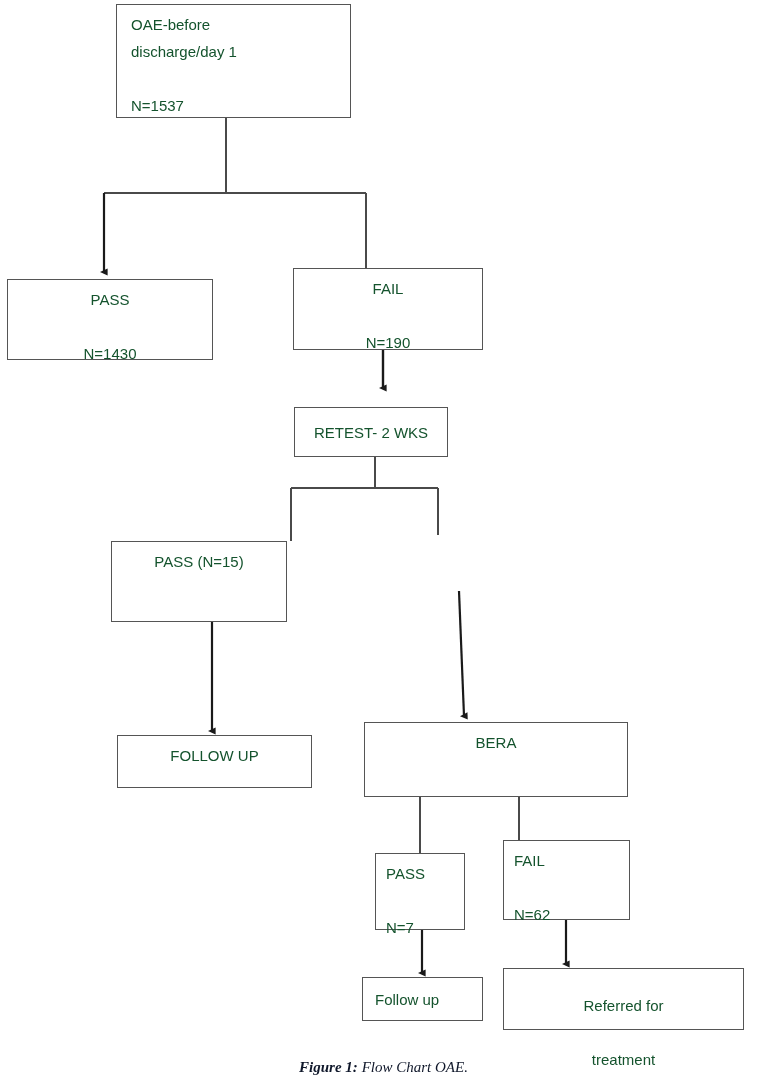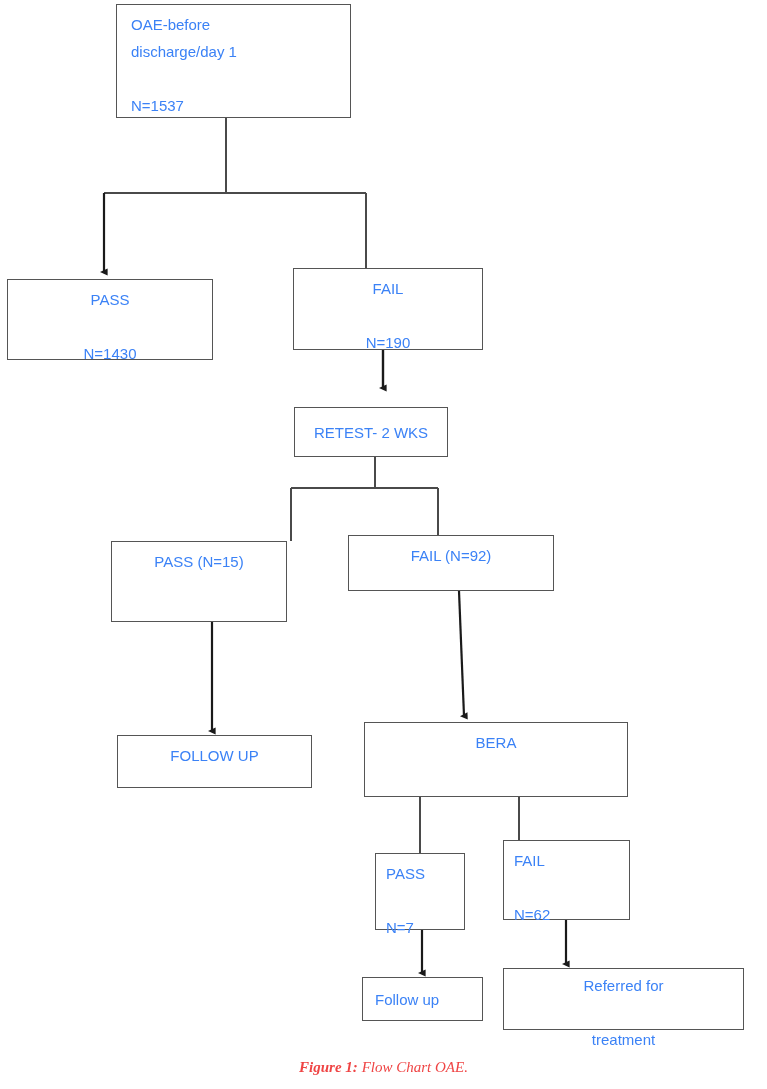--- a/index.html
+++ b/index.html
@@ -19,21 +19,21 @@
     position: absolute;
     left: 0; top: 0;
     width: 767px;
     height: 1089px;
   }
   .node {
     position: absolute;
     box-sizing: border-box;
     border: 1.5px solid #555555;
     background: #ffffff;
-    color: #3b82f6;
+    color: #14532d;
     font-size: 15px;
     line-height: 27px;
     z-index: 2;
   }
   .node .lines {
     display: block;
     padding: 6px 14px 0 14px;
   }
   .node .tline { display: block; white-space: pre; }
   .node.center .lines { text-align: center; padding-left: 0; padding-right: 0; }
@@ -55,21 +55,21 @@
   }
 
   #caption {
     position: absolute;
     left: 0;
     top: 1059px;
     width: 767px;
     text-align: center;
     font-family: "Liberation Serif", serif;
     font-size: 15px;
-    color: #ef4444;
+    color: #0f172a;
   }
   #caption .cap-label {
     font-weight: bold;
     font-style: italic;
   }
   #caption .cap-text {
     font-style: italic;
   }
 </style>
 </head>
@@ -138,25 +138,20 @@
       <span class="tline">RETEST- 2 WKS</span>
     </span>
   </div>
 
   <div class="node center" style="left:111px; top:541px; width:176px; height:81px;">
     <span class="lines">
       <span class="tline">PASS (N=15)</span>
     </span>
   </div>
 
-  <div class="node center" style="left:348px; top:535px; width:206px; height:56px;">
-    <span class="lines">
-      <span class="tline">FAIL (N=92)</span>
-    </span>
-  </div>
 
   <div class="node center" style="left:117px; top:735px; width:195px; height:53px;">
     <span class="lines">
       <span class="tline">FOLLOW UP</span>
     </span>
   </div>
 
   <div class="node center" style="left:364px; top:722px; width:264px; height:75px;">
     <span class="lines">
       <span class="tline">BERA</span>
@@ -179,21 +174,21 @@
     </span>
   </div>
 
   <div class="node left vcenter" style="left:362px; top:977px; width:121px; height:44px; justify-content:flex-start;">
     <span class="lines" style="padding-left:12px;">
       <span class="tline">Follow up</span>
     </span>
   </div>
 
   <div class="node center" style="left:503px; top:968px; width:241px; height:62px;">
-    <span class="lines" style="padding-top:3px;">
+    <span class="lines" style="padding-top:3px;margin-top:20px;">
       <span class="tline">Referred for</span>
       <span class="tline">&nbsp;</span>
       <span class="tline">treatment</span>
     </span>
   </div>
 
 </div>
 
 <div id="caption">
   <span class="cap-label">Figure 1:</span>

